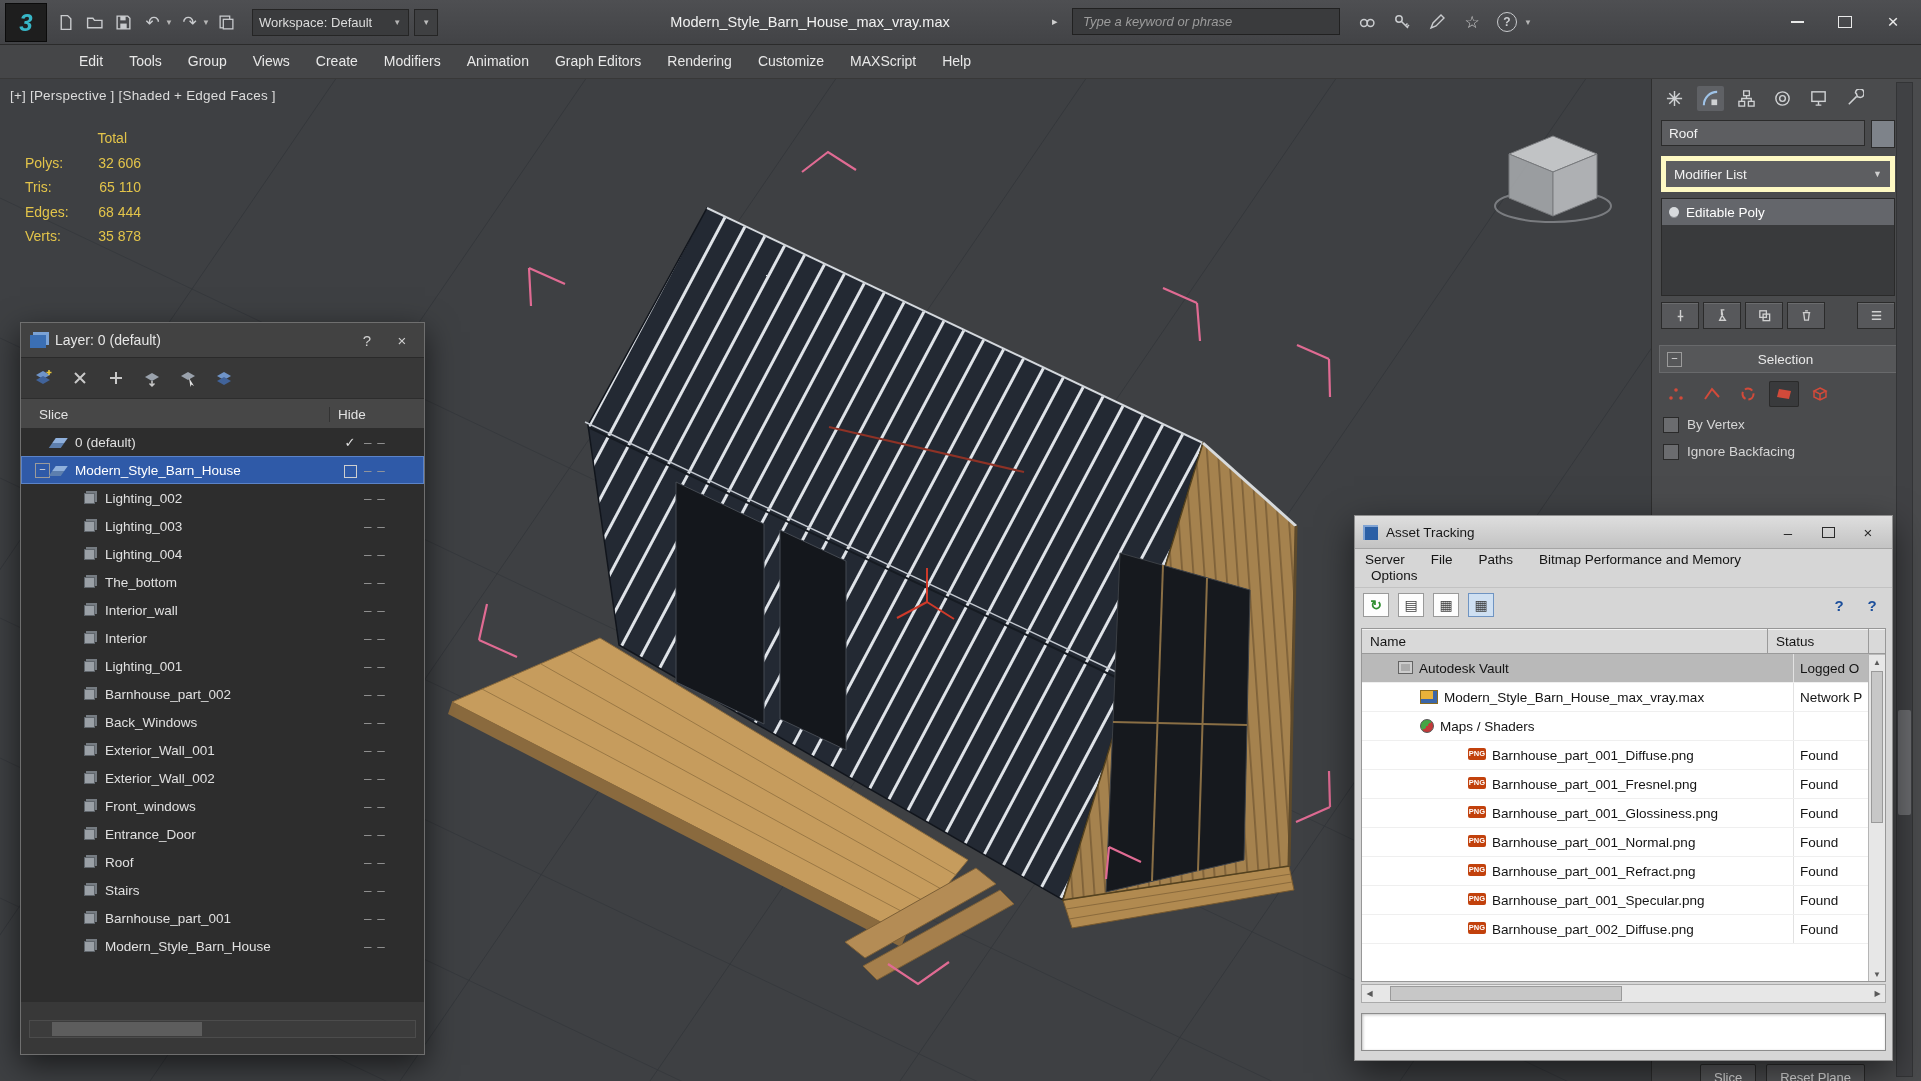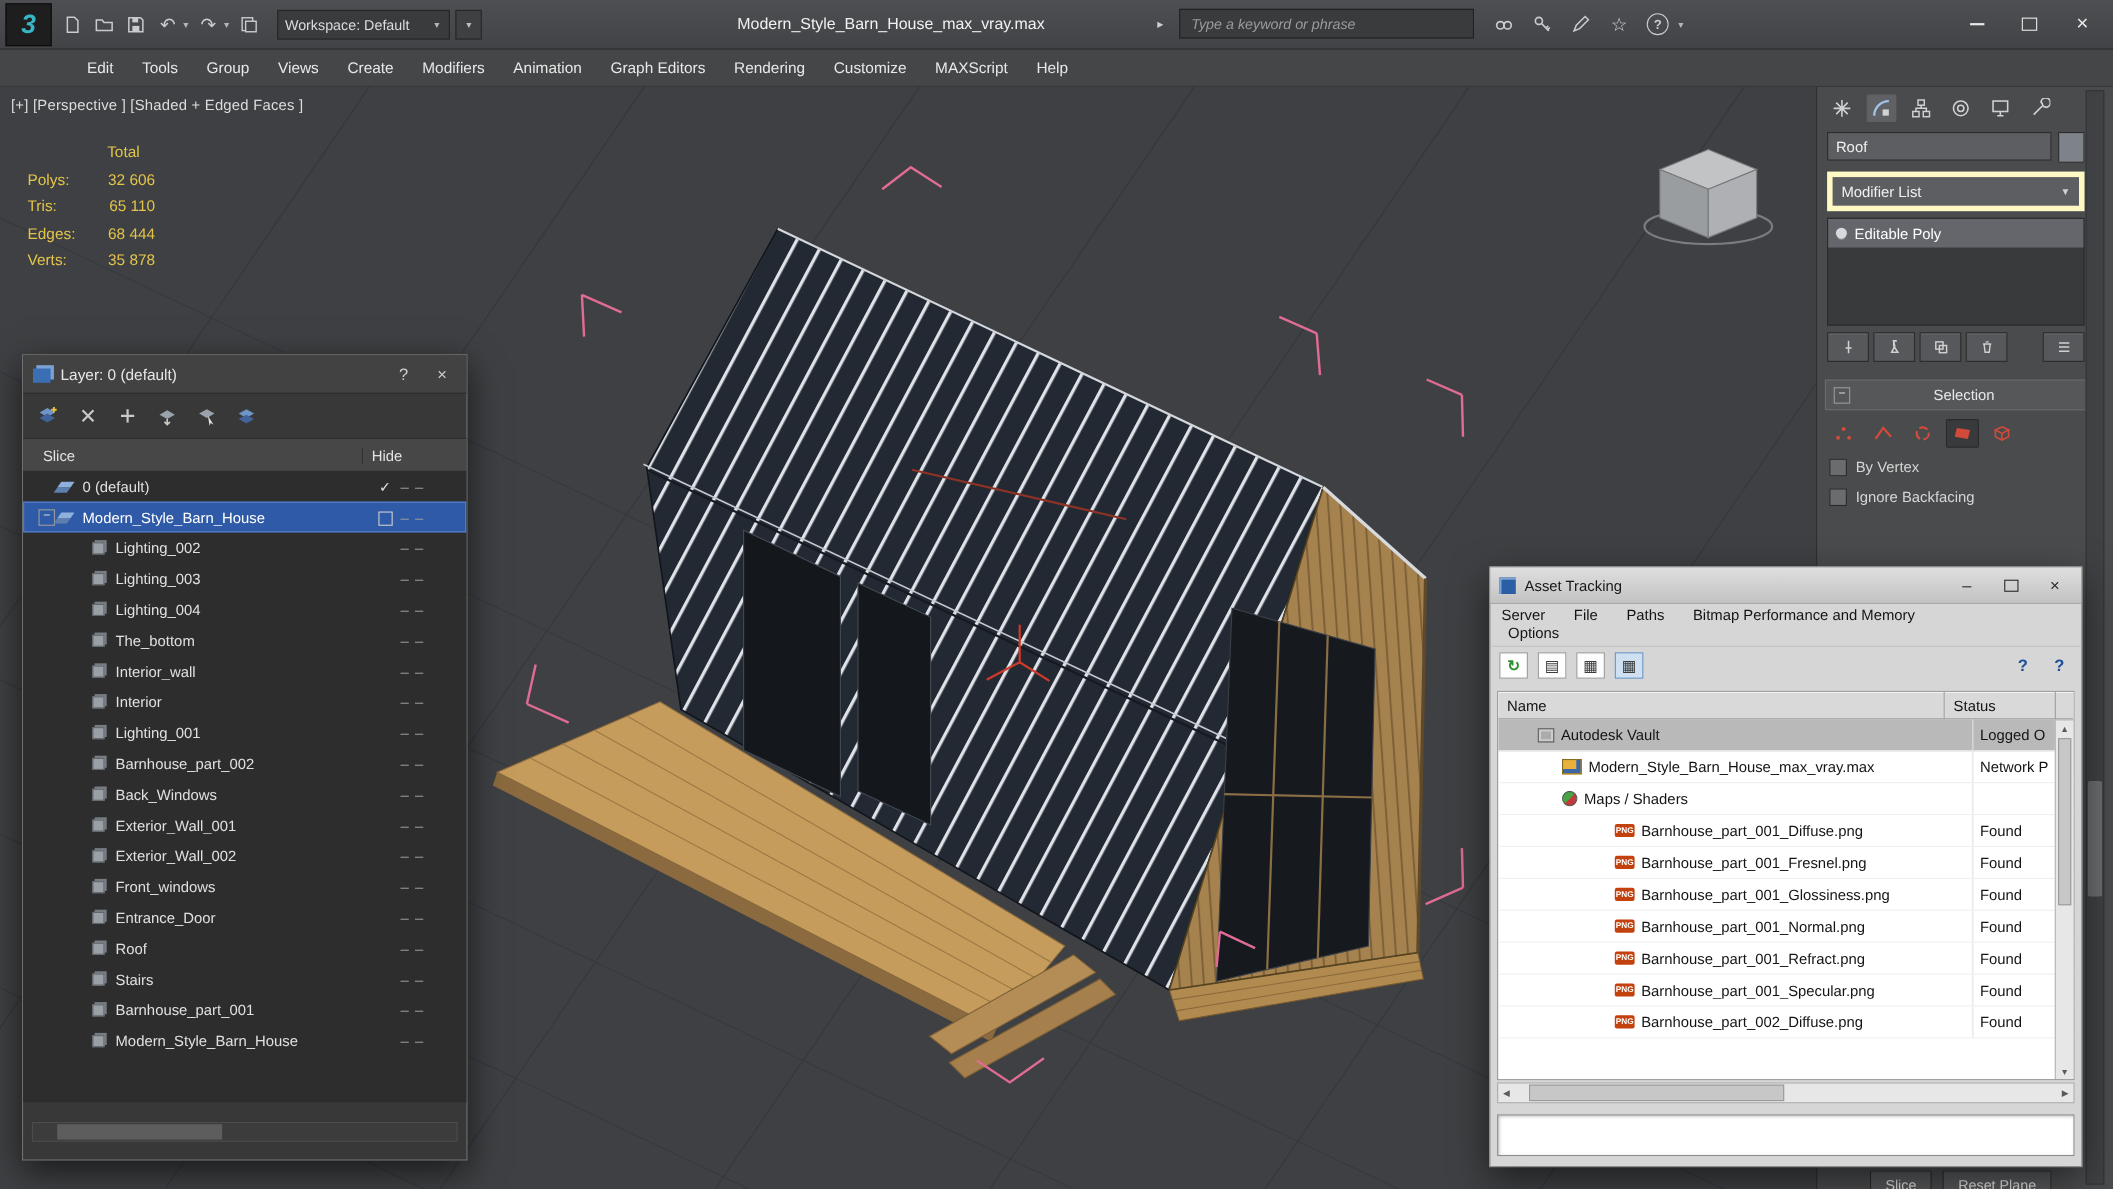--- a/index.html
+++ b/index.html
@@ -137,21 +137,21 @@
   .at-sp{flex:1}
   .ad-table{position:absolute;left:6px;right:6px;top:112px;bottom:78px;background:#fff;border:1px solid #979797;overflow:hidden}
   .ad-thead{display:flex;height:25px;font-size:13.5px}
   .ad-th{background:#d9d9d9;border-right:1px solid #9a9a9a;border-bottom:1px solid #9a9a9a;display:flex;
          align-items:center;padding-left:8px;box-shadow:inset 0 1px 0 #f2f2f2}
   .ad-th.name{flex:1}
   .ad-th.status{width:92px}
   .ad-th.corner{width:16px;padding:0;border-right:none}
   .arow{display:flex;height:28px;align-items:center;font-size:13.5px;border-bottom:1px solid #efefef}
   .arow.sel{background:#b9b9b9}
-  .acell-name{flex:1;display:flex;align-items:center;white-space:nowrap;overflow:hidden}
+  .acell-name{flex:1;display:flex;align-items:flex-start;white-space:nowrap;overflow:hidden}
   .acell-status{width:92px;border-left:1px solid #e2e2e2;align-self:stretch;display:flex;align-items:center;
                 padding-left:6px;box-sizing:border-box;white-space:nowrap;overflow:hidden}
   .aind1{padding-left:36px}.aind2{padding-left:58px}.aind3{padding-left:106px}
   .ic{display:inline-block;margin-right:6px;flex:none}
   .ic-vault{width:13px;height:11px;background:#ababab;border:1px solid #636363;box-shadow:inset 0 0 0 2px #cccccc}
   .ic-max{width:16px;height:12px;background:#e8b23a;border:1px solid #8a6a1f;box-shadow:inset -4px -4px 0 #3b66a8}
   .ic-maps{width:12px;height:12px;border-radius:50%;background:linear-gradient(135deg,#45a545 50%,#c23a3a 50%);border:1px solid #555}
   .ic-png{width:18px;height:12px;background:#c2410c;border-radius:2px;color:#fff;font-size:7.5px;font-weight:bold;
           line-height:12px;text-align:center}
   .ad-vscroll{position:absolute;right:0;top:26px;bottom:0;width:16px;background:#e7e7e7;border-left:1px solid #b5b5b5;

